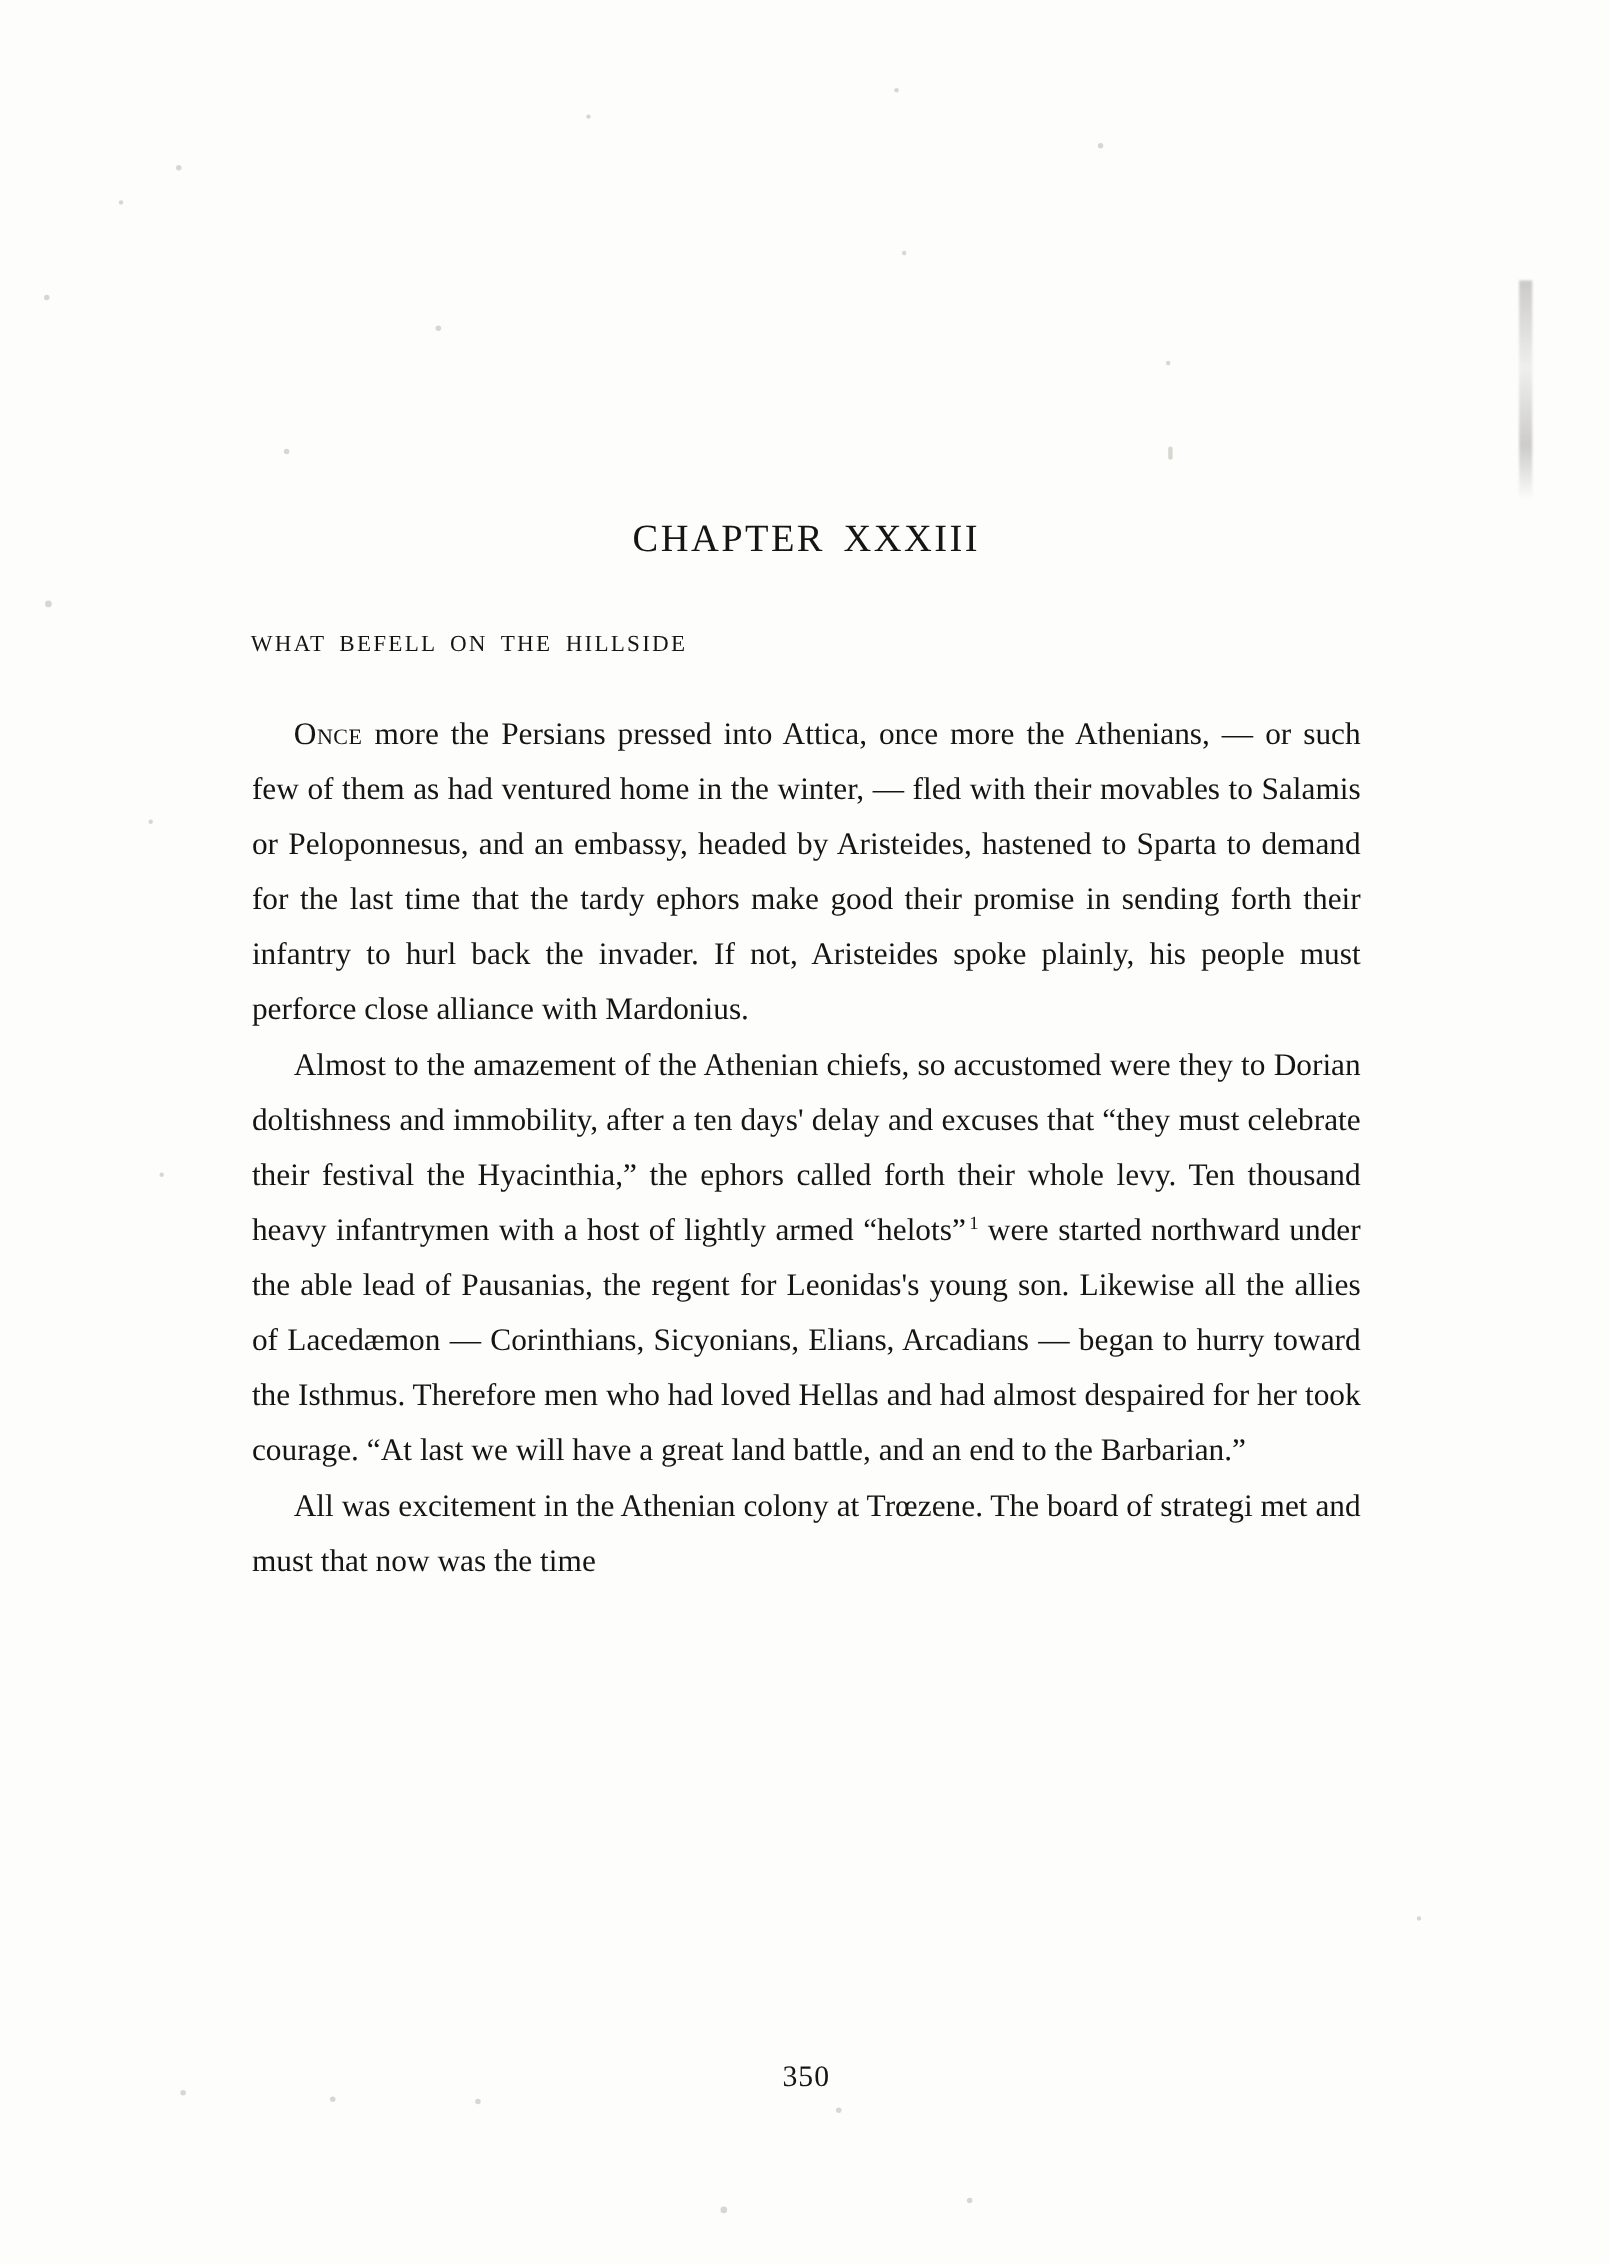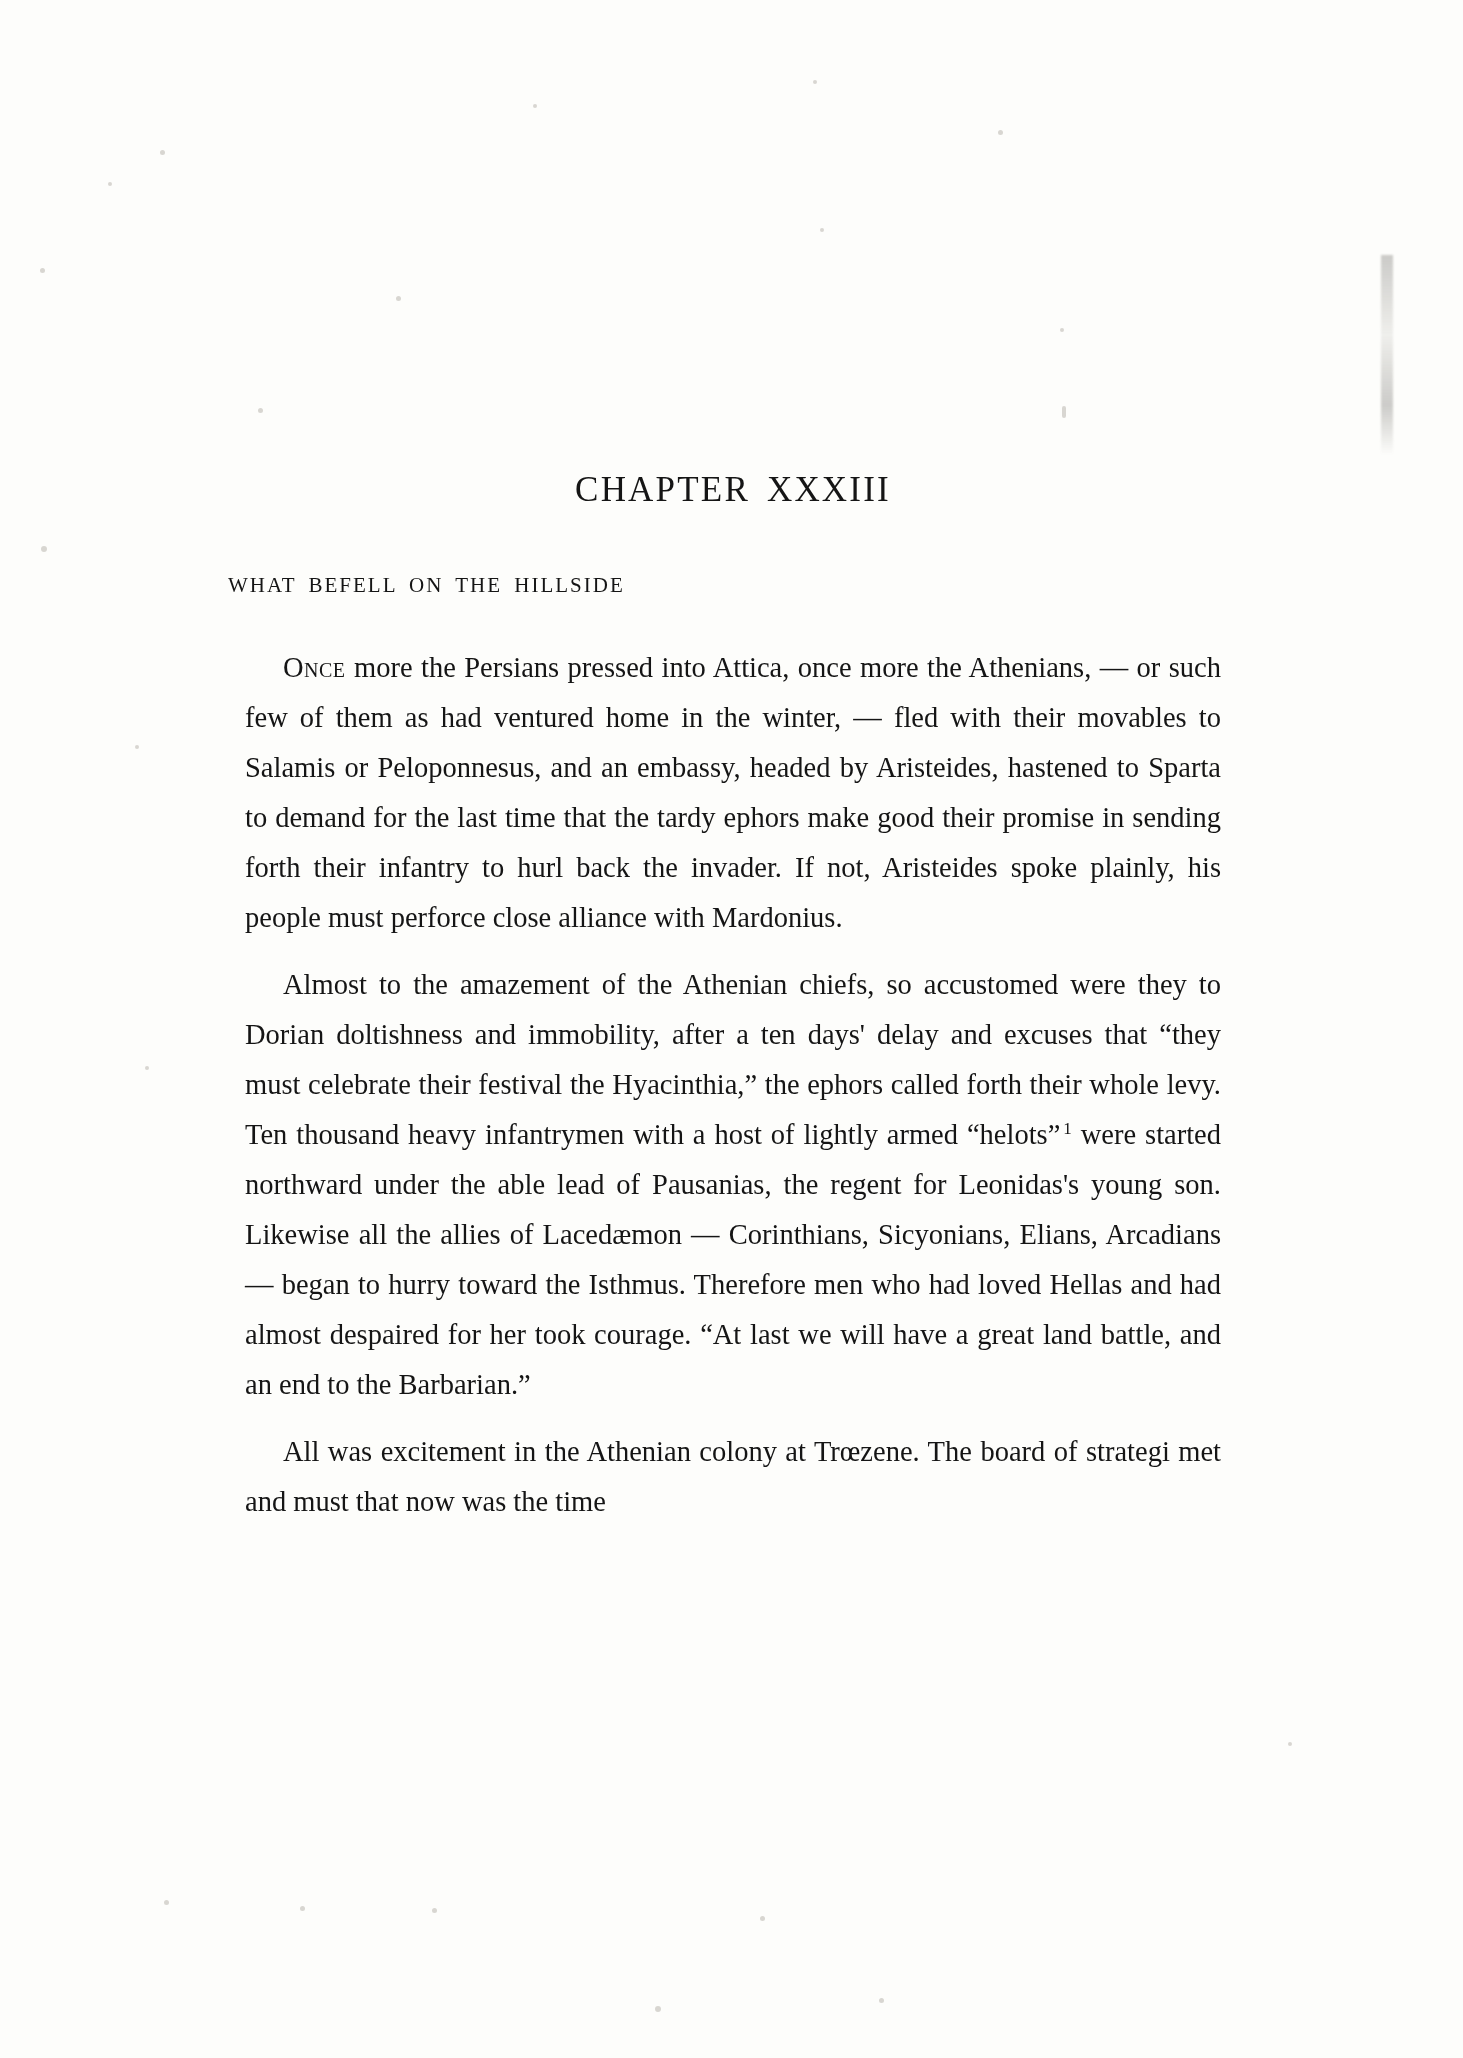--- a/index.html
+++ b/index.html
@@ -55,21 +55,21 @@
     font-weight: 400;
   }
   .body-text {
     margin-top: 45px;
     font-size: 28.5px;
     line-height: 50px;
     text-align: justify;
     text-justify: inter-word;
   }
   .body-text p {
-    margin: 17px;
+    margin: 1px;
     text-indent: 38px;
   }
   .smallcaps {
     font-variant: small-caps;
     letter-spacing: 0.5px;
   }
   sup.fn {
     font-size: 17px;
     vertical-align: super;
     line-height: 0;
@@ -138,14 +138,15 @@
       <p><span class="smallcaps">Once</span><span> more the Persians pressed into Attica, once more the Athenians, — or such few of them as had ventured home in the winter, — fled with their movables to Salamis or Peloponnesus, and an embassy, headed by Aristeides, hastened to Sparta to demand for the last time that the tardy ephors make good their promise in sending forth their infantry to hurl back the invader.  If not, Aristeides spoke plainly, his people must perforce close alliance with Mardonius.</span></p>
 
       <p><span>Almost to the amazement of the Athenian chiefs, so accustomed were they to Dorian doltishness and immobility, after a ten days' delay and excuses that “they must celebrate their festival the Hyacinthia,” the ephors called forth their whole levy.  Ten thousand heavy infantrymen with a host of lightly armed “helots”</span><sup class="fn">1</sup><span> were started northward under the able lead of Pausanias, the regent for Leonidas's young son. Likewise all the allies of Lacedæmon — Corinthians, Sicyonians, Elians, Arcadians — began to hurry toward the Isthmus. Therefore men who had loved Hellas and had almost despaired for her took courage.  “At last we will have a great land battle, and an end to the Barbarian.”</span></p>
 
       <p><span>All was excitement in the Athenian colony at Trœzene. The board of strategi met and must that now was the time</span></p>
 
     </div>
   </div>
 
 
+  <div class="page-number">350</div>
 
 </div>
 
 </body></html>

